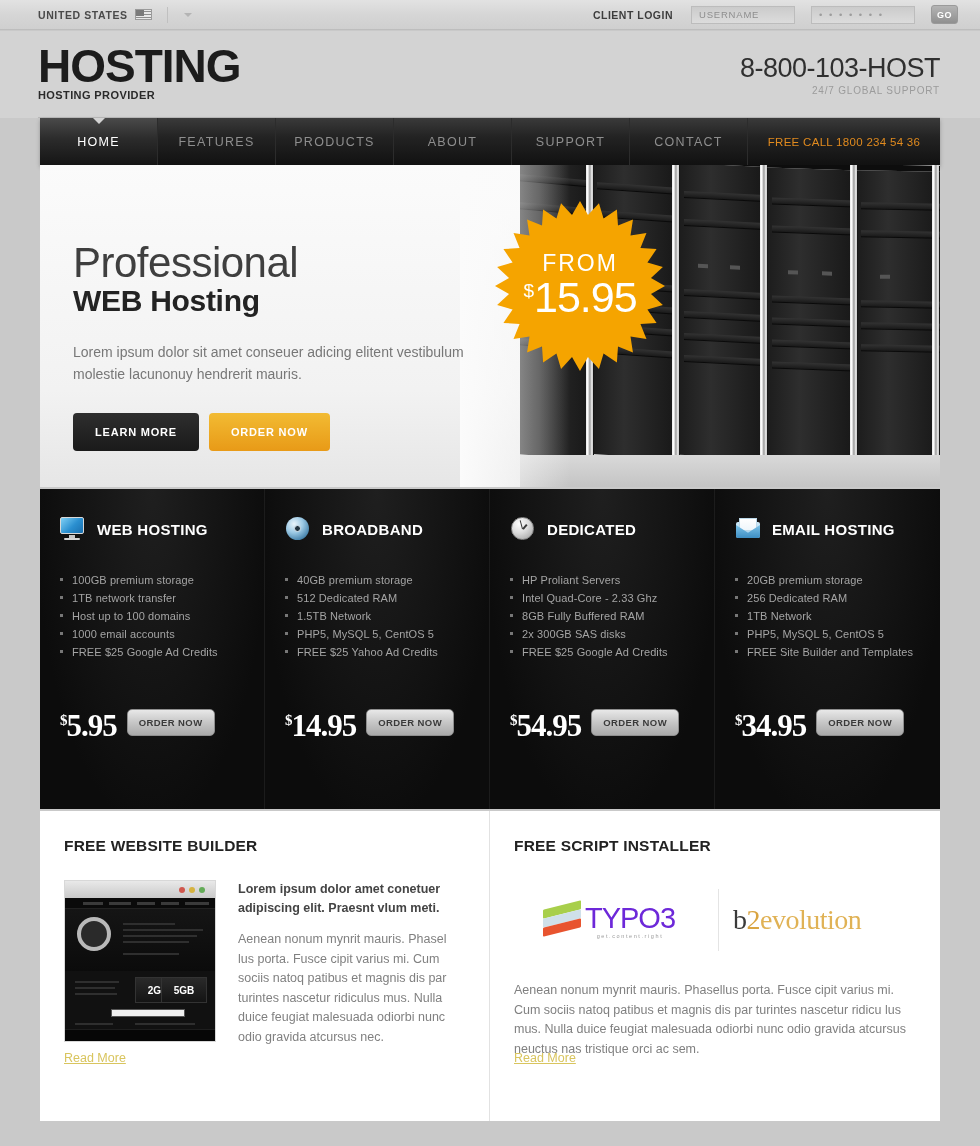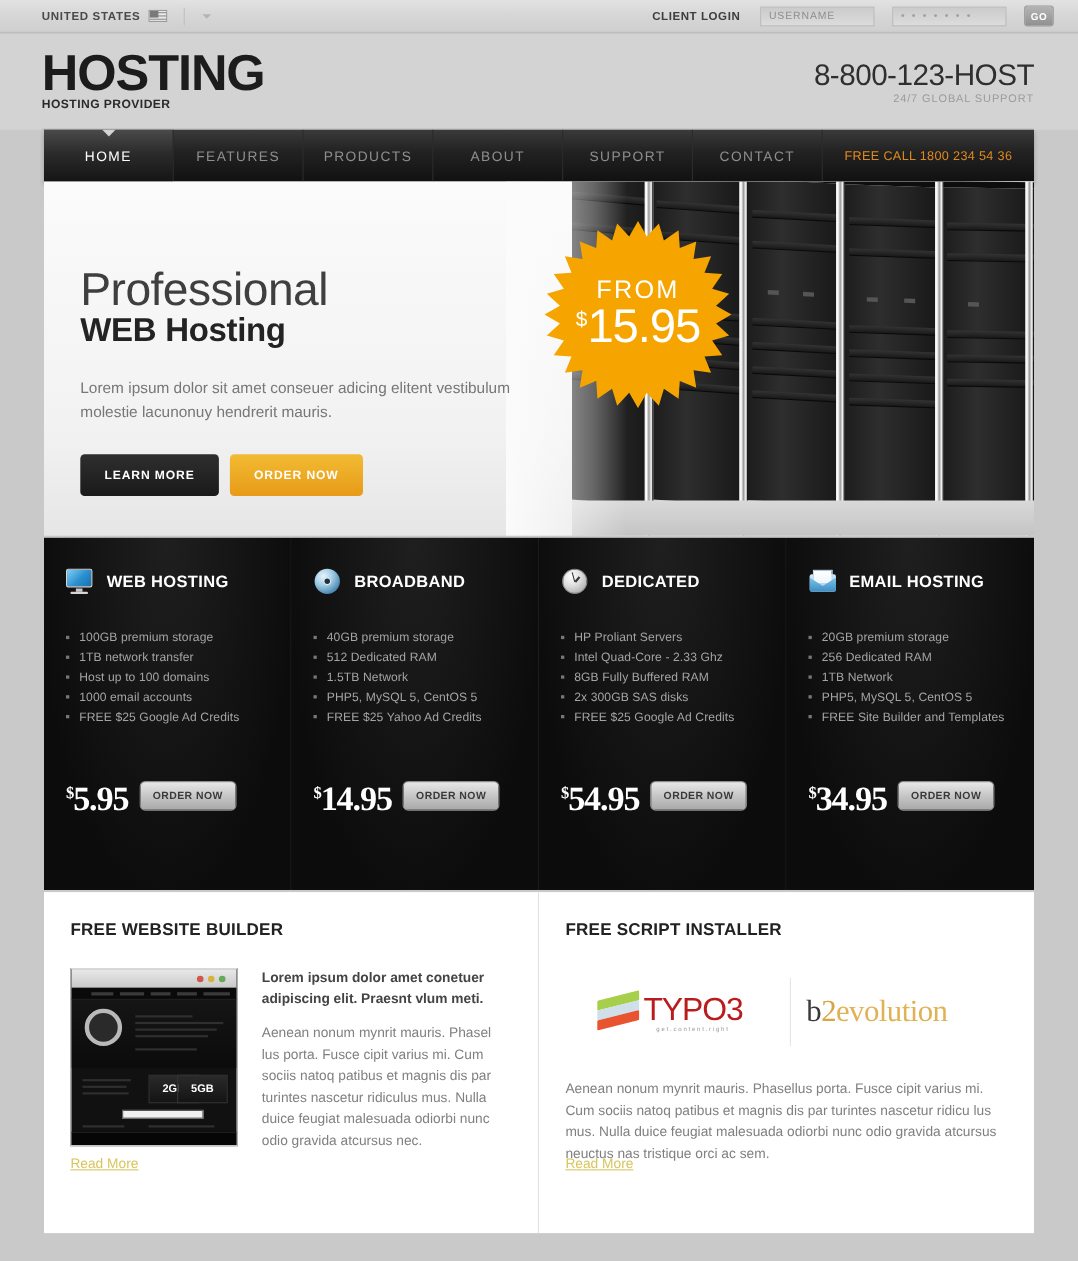--- a/index.html
+++ b/index.html
@@ -299,21 +299,21 @@
     font-size:12.5px; font-weight:bold; color:#444; line-height:19px; margin-bottom:12px;
   }
   .b-para { font-size:12.5px; color:#808080; line-height:19.5px; }
   .logos { display:flex; align-items:center; gap:0; margin-top:34px; }
   .logo-typo3 { width:190px; display:flex; align-items:center; justify-content:center; gap:4px; }
   .t3-mark { width:38px; height:34px; position:relative; }
   .t3-mark i { position:absolute; left:0; width:38px; height:9px; transform:skewY(-14deg); border-radius:1px; }
   .t3-mark i.a { top:2px; background:#a8cf4b; }
   .t3-mark i.b { top:11px; background:#cfe0ea; }
   .t3-mark i.c { top:20px; background:#e8542f; }
-  .t3-word { font-size:29px; color:#b91c1c; letter-spacing:-1px; font-family:"Liberation Sans",sans-serif; }
+  .t3-word { font-size:29px; color:#6d28d9; letter-spacing:-1px; font-family:"Liberation Sans",sans-serif; }
   .t3-tag { font-size:5.5px; color:#9a9a9a; letter-spacing:1.6px; text-align:center; margin-top:-2px; }
   .logo-divider { width:1px; height:62px; background:#e4e4e4; margin:0 14px; }
   .logo-b2 {
     font-family:"Liberation Serif", serif; font-size:28px; color:#3a3a3a; letter-spacing:-0.5px;
   }
   .logo-b2 .two { color:#d9a441; }
   .logo-b2 .evo { color:#e0b255; }
   .read-more {
     position:absolute; left:24px; bottom:56px;
     font-size:12.5px; color:#d9c55e; text-decoration:underline; cursor:pointer;
@@ -343,21 +343,21 @@
       <button class="go-btn">GO</button>
     </div>
   </div>
 
   <div class="header">
     <div class="logo">
       <div class="logo-main">HOSTING</div>
       <div class="logo-sub">HOSTING PROVIDER</div>
     </div>
     <div class="phone-block">
-      <div class="phone-num">8-800-123-HOST</div>
+      <div class="phone-num">8-800-103-HOST</div>
       <div class="phone-sub">24/7 GLOBAL SUPPORT</div>
     </div>
     <div class="header-rule"></div>
   </div>
 
   <div class="nav">
     <div class="nav-item active">HOME</div>
     <div class="nav-item">FEATURES</div>
     <div class="nav-item">PRODUCTS</div>
     <div class="nav-item">ABOUT</div>

